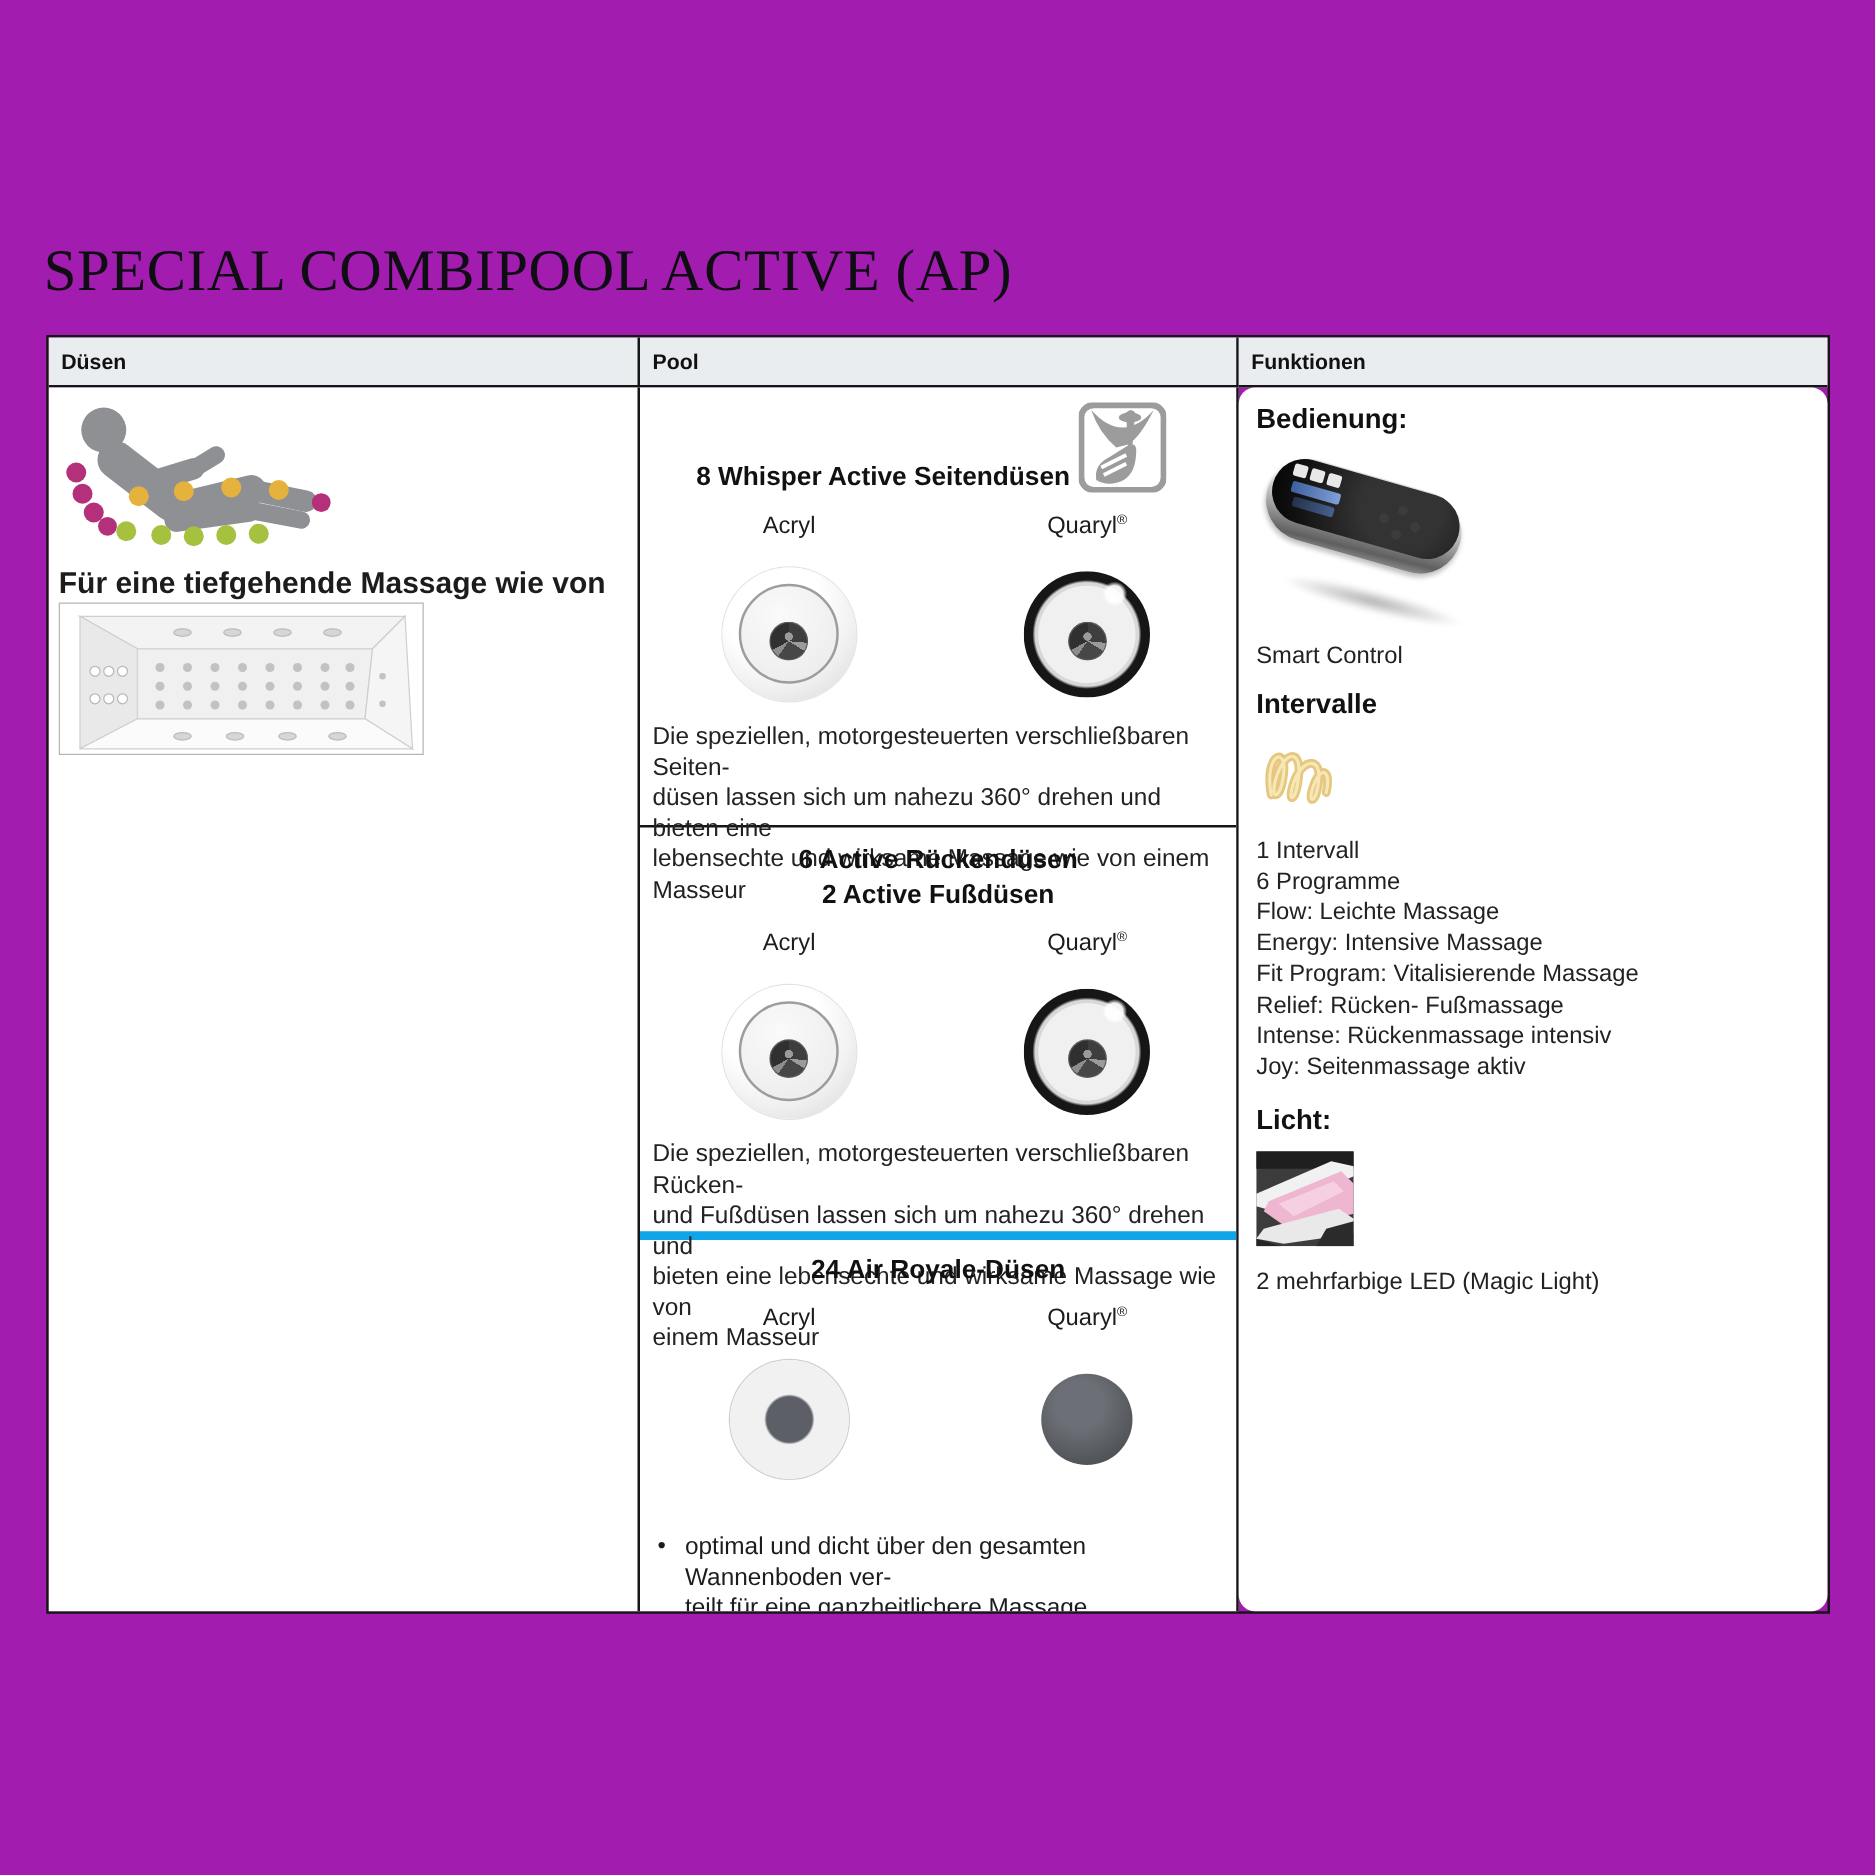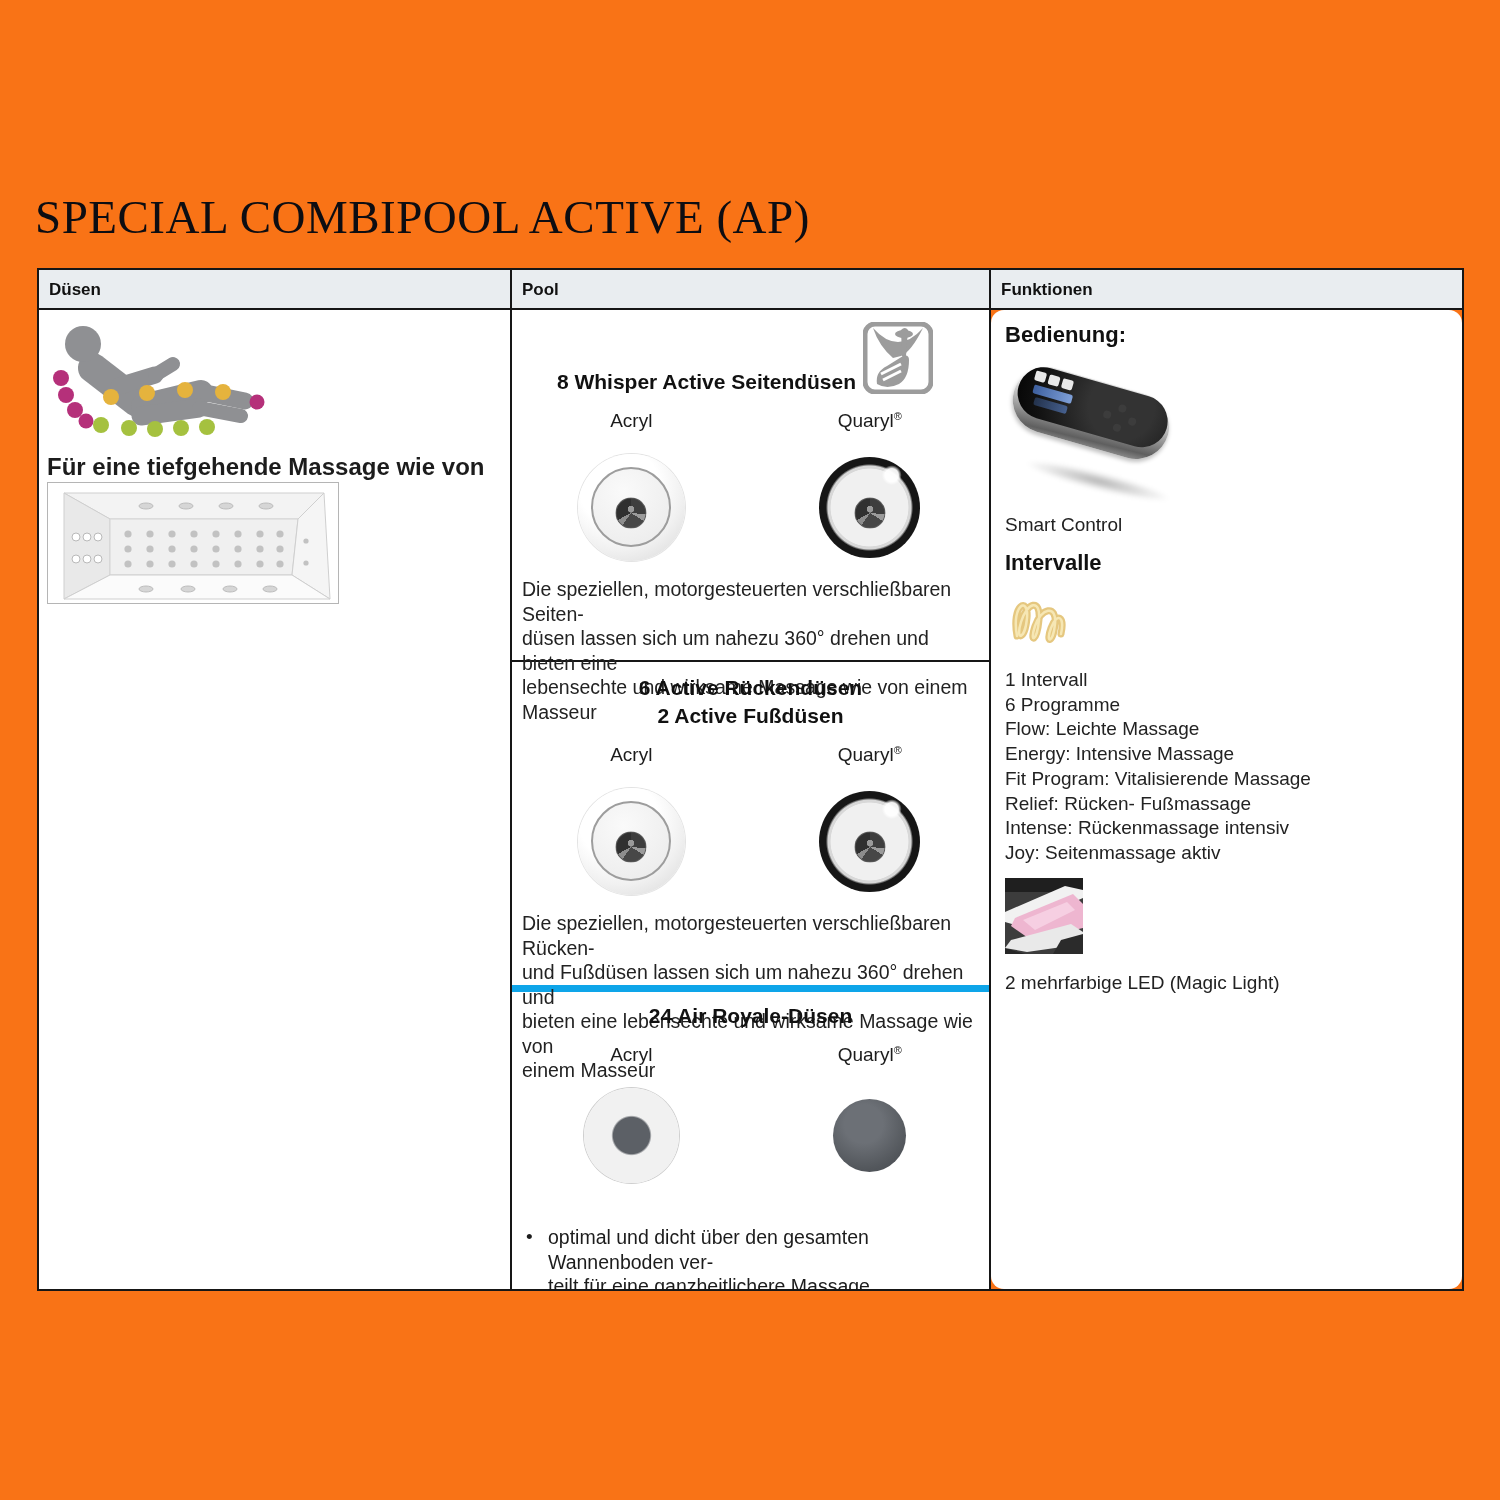--- a/index.html
+++ b/index.html
@@ -1,18 +1,18 @@
 <!DOCTYPE html>
 <html><head>
 <meta charset="utf-8">
 <style>
   * { margin:0; padding:0; box-sizing:border-box; }
   body { background:#fff; }
   .page {
-    position:relative; width:1500px; height:1500px; background:#f97316;
+    position:relative; width:1500px; height:1500px; background:#a21caf;
     font-family:"Liberation Sans", sans-serif; color:#1c1c1c; overflow:hidden;
   }
   .doc-title {
     position:absolute; left:35px; top:190px;
     font-family:"Liberation Serif", serif; font-weight:400;
     font-size:47px; letter-spacing:0.5px; color:#0d0d12;
   }
   .spec-table {
     position:absolute; left:37px; top:268px; width:1427px; height:1023px;
     border:2px solid #161616;
@@ -359,20 +359,21 @@
 
       <div class="fn-list fn-txt">1 Intervall
 6 Programme
 Flow: Leichte Massage
 Energy: Intensive Massage
 Fit Program: Vitalisierende Massage
 Relief: Rücken- Fußmassage
 Intense: Rückenmassage intensiv
 Joy: Seitenmassage aktiv</div>
 
+      <div class="fn-h fn-licht">Licht:</div>
 
       <svg class="licht-img" width="78" height="76" viewBox="0 0 78 76">
         <rect width="78" height="76" fill="#3c3c3c"></rect>
         <rect width="78" height="14" fill="#1f1f1f"></rect>
         <polygon points="0,70 20,76 0,76" fill="#262626"></polygon>
         <polygon points="0,34 60,8 78,12 78,20 14,48 0,44" fill="#f1f1f1"></polygon>
         <polygon points="10,40 68,16 78,26 78,50 26,62 6,48" fill="#eeb6d0"></polygon>
         <polygon points="18,42 62,24 70,32 30,52" fill="#f8d6e6" opacity="0.8"></polygon>
         <polygon points="6,62 66,46 78,54 78,66 22,74 0,70" fill="#e9e9e9"></polygon>
         <polygon points="56,62 78,56 78,76 48,76" fill="#2b2b2b"></polygon>

